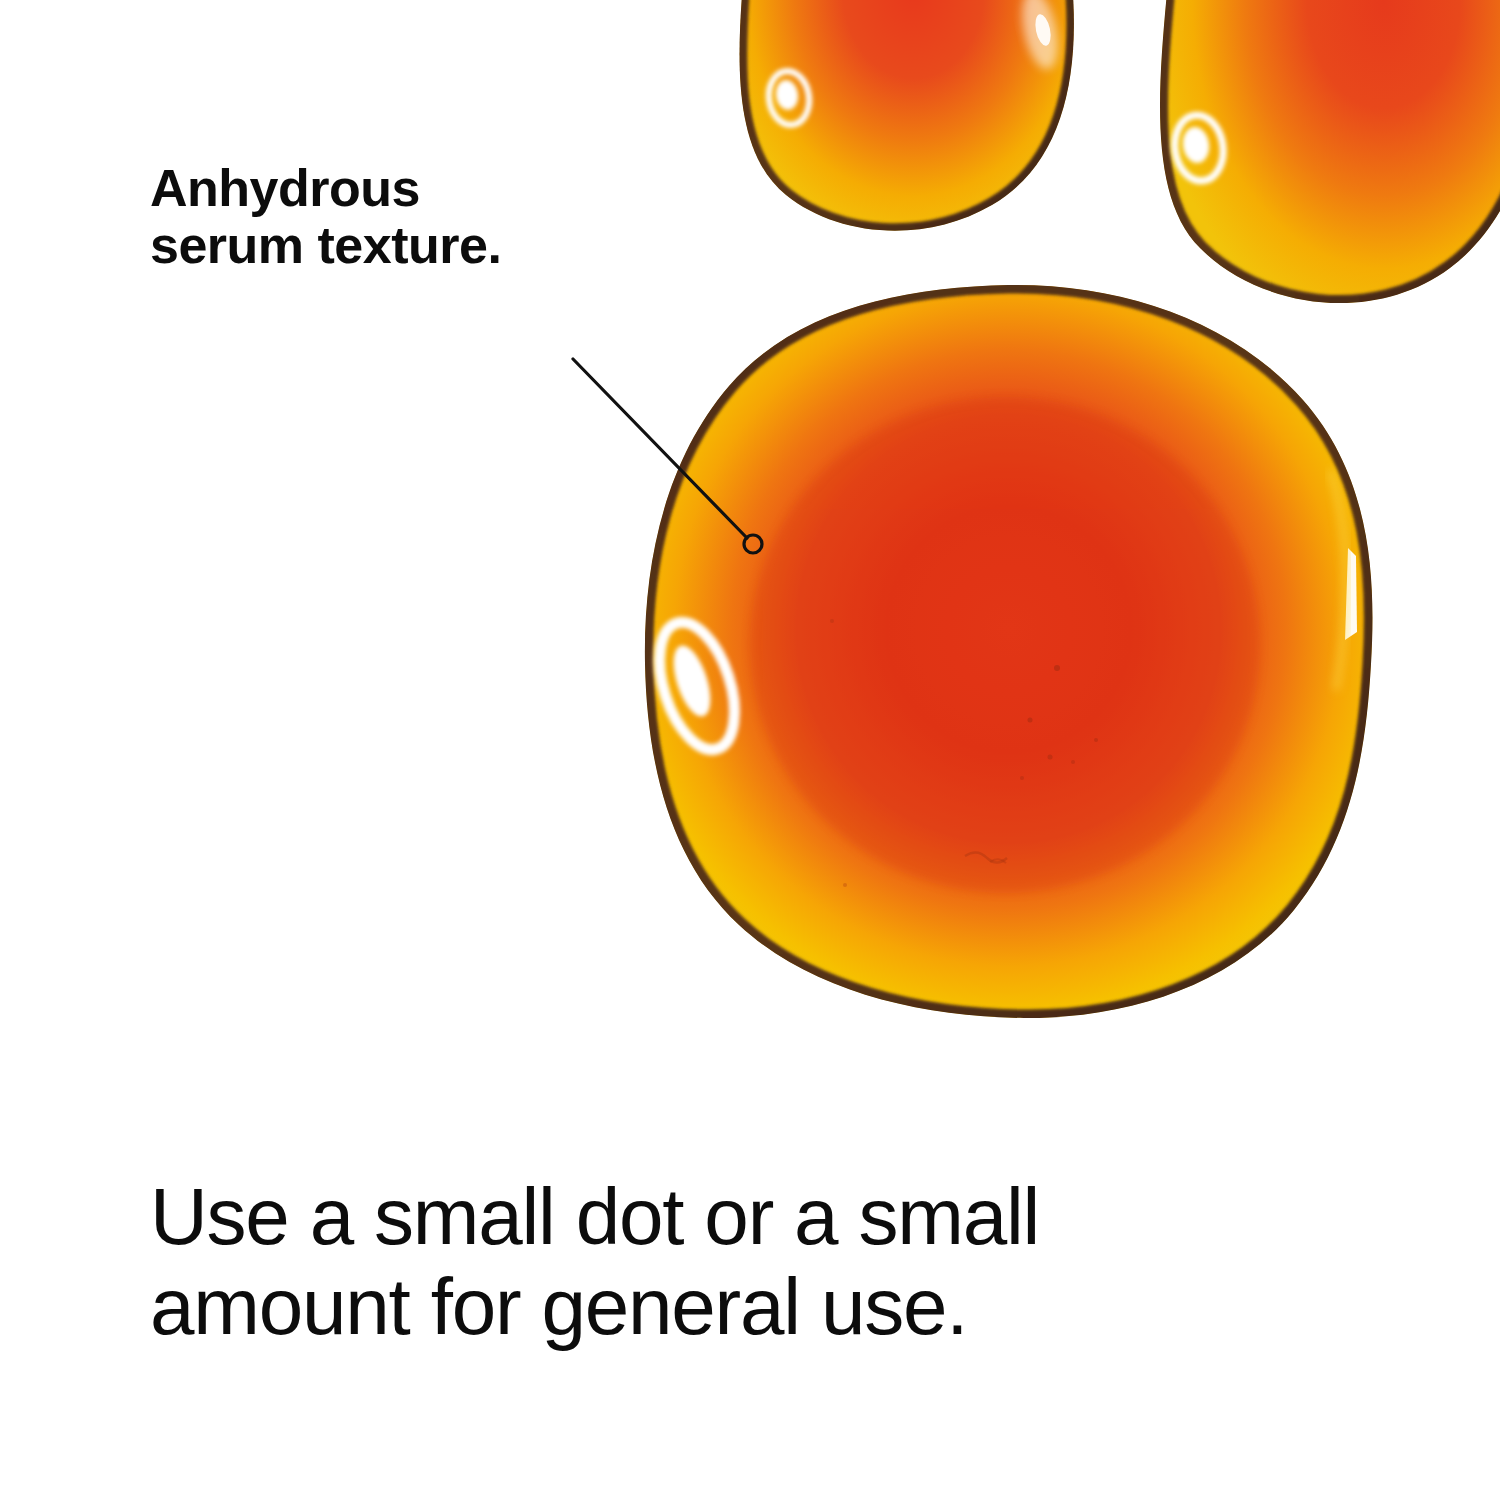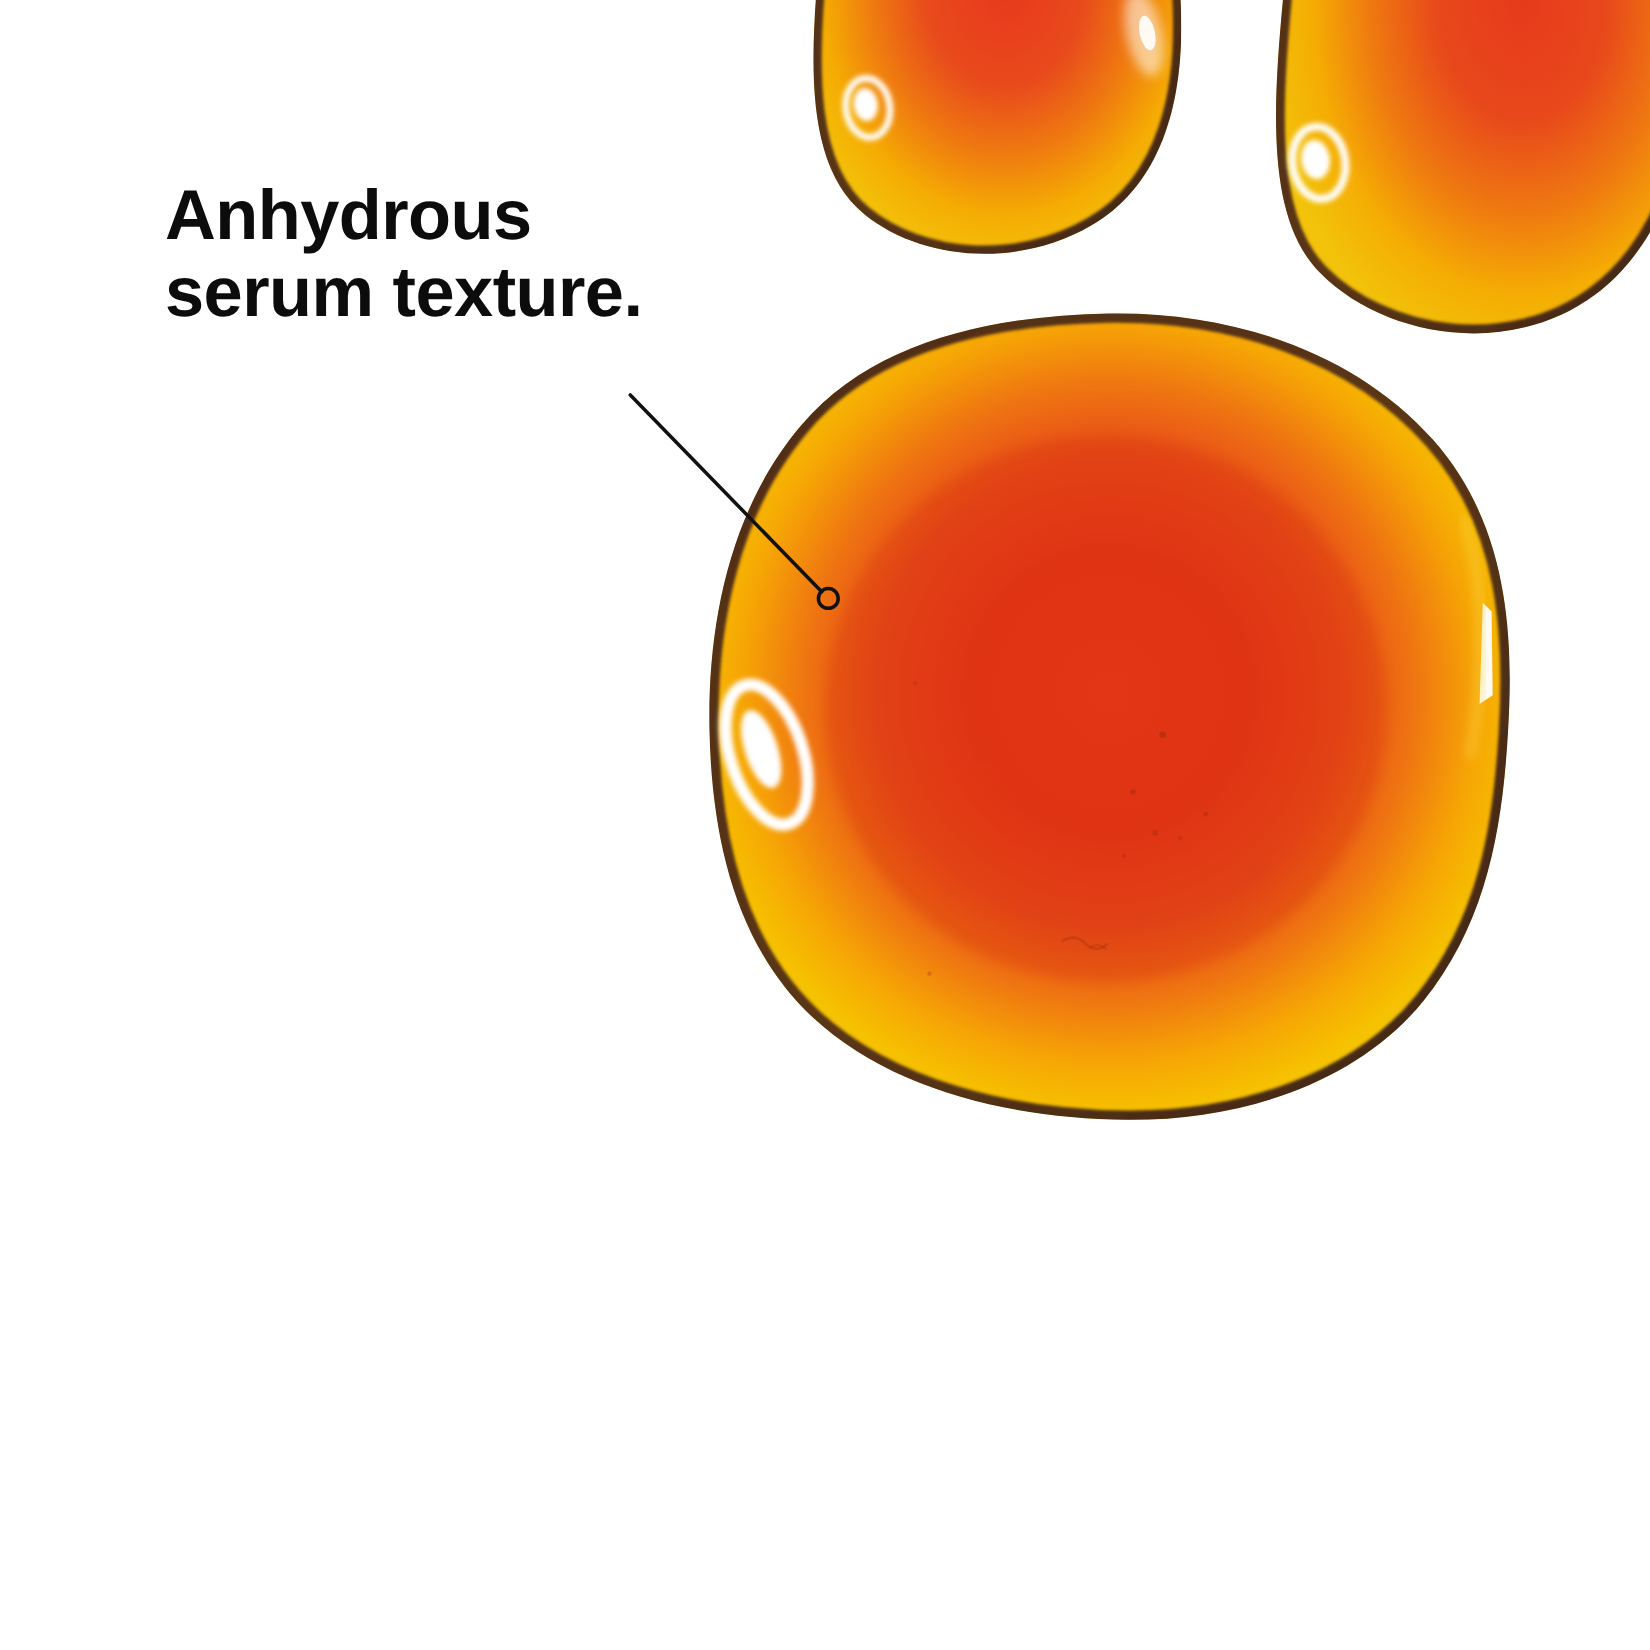--- a/index.html
+++ b/index.html
@@ -25,21 +25,21 @@
     position: absolute;
     margin: 0;
     color: #0c0c0c;
     font-family: "Liberation Sans", sans-serif;
     letter-spacing: -0.5px;
   }
   #callout-text {
     left: 150px;
     top: 160px;
     width: 660px;
-    font-size: 64px;
+    font-size: 52px;
     font-weight: 700;
     line-height: 1.1;
     white-space: pre-line;
   }
   #usage-heading {
     left: 150px;
     top: 1082px;
     width: 1200px;
     font-size: 80px;
     font-weight: 700;
@@ -224,14 +224,16 @@
     <g>
       <line x1="573" y1="359" x2="747" y2="538" stroke="#111111" stroke-width="3.2" stroke-linecap="round"></line>
       <circle cx="753" cy="544" r="9" fill="none" stroke="#111111" stroke-width="3.2"></circle>
     </g>
   </svg>
 
   <p class="textblock" id="callout-text">Anhydrous
 serum texture.</p>
 
 
+  <p class="textblock" id="usage-body">Use a small dot or a small
+amount for general use.</p>
 
 </div>
 
 </body></html>

